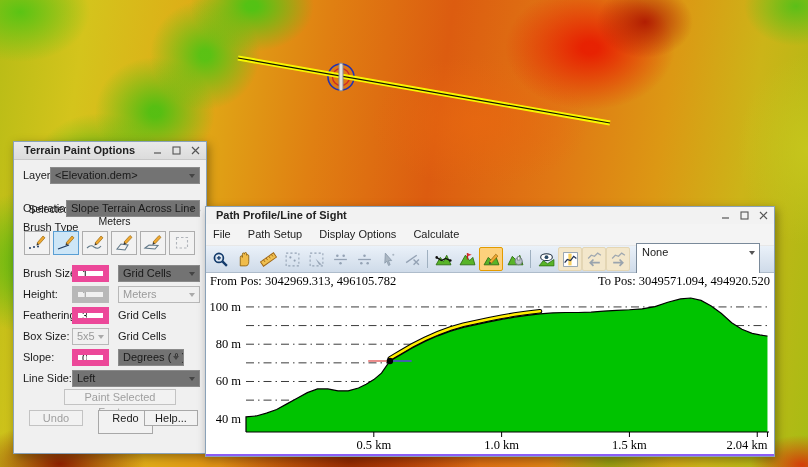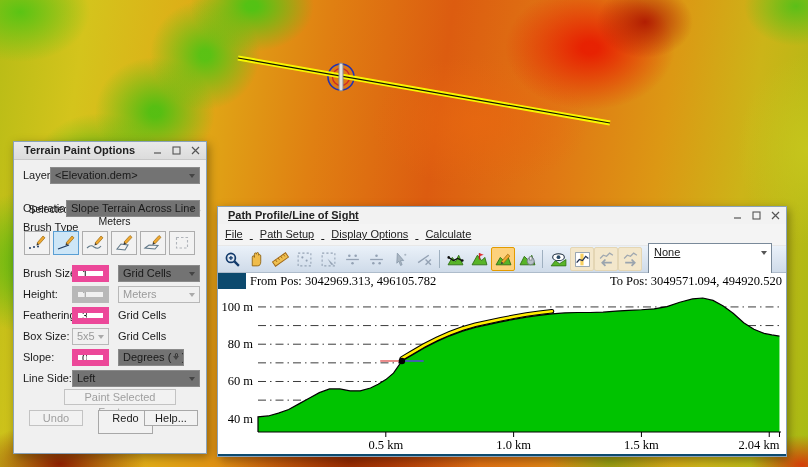--- a/index.html
+++ b/index.html
@@ -55,39 +55,39 @@
   .tinput:disabled{background:#f0f0f0;color:#9a9a9a;border-color:#b8b8b8;}
   .brushbtn{position:absolute;top:0;width:26px;height:24px;background:#f2f2f2;border:1px solid #adadad;
         box-sizing:border-box;display:flex;align-items:center;justify-content:center;}
   .brushbtn.sel{background:#cde6f7;border-color:#5a9fd4;}
   .brushbtn svg{width:20px;height:18px;}
   .pbtn{position:absolute;box-sizing:border-box;border:1px solid #a8a8a8;background:#f2f2f2;
         text-align:center;color:#1a1a1a;}
   .pbtn.disabled{color:#9f9f9f;border-color:#c3c3c3;}
 
   
-  #profile{left:217px;top:206px;width:568px;height:249px;background:#0c4a6e;text-decoration:underline;}
+  #profile{left:205px;top:206px;width:568px;height:249px;background:#8b5cf6;}
   #profile .titlebar{background:#f2f2f2;border-bottom:none;}
   #menubar{position:relative;height:21px;background:#f4f4f4;line-height:21px;}
   #menubar span{padding:0 7px;color:#222;}
   #toolbar{position:relative;height:26px;background:linear-gradient(#eaf1f9,#cfdbe9);
         border-top:1px solid #e8e8e8;border-bottom:1px solid #aebccb;
         display:flex;align-items:center;padding:0 2px;}
   .tool{width:22px;height:22px;display:flex;align-items:center;justify-content:center;
         border:1px solid transparent;border-radius:2px;flex:0 0 auto;}
   .tool svg{width:17px;height:17px;}
   .tool.active{background:#fdd17c;border-color:#e39b00;}
   .tool.tan{background:#f3e7cb;border-color:#e4d6b4;}
   .tsep{width:1px;height:18px;background:#9fb0c0;margin:0 3px;flex:0 0 auto;}
   #tb-combo{position:relative;margin-left:6px;width:124px;height:33px;background:#fff;
         border:1px solid #7a8a9a;box-sizing:border-box;line-height:17px;padding-left:5px;}
   #tb-combo .chev{position:absolute;right:4px;top:7px;width:0;height:0;
         border-left:3.5px solid transparent;border-right:3.5px solid transparent;border-top:4px solid #555;}
   #posrow{position:relative;height:16px;background:#fff;
-        font-family:"Liberation Serif","DejaVu Serif",serif;font-size:12.5px;color:#000;margin-left:28px;}
+        font-family:"Liberation Serif","DejaVu Serif",serif;font-size:12.5px;color:#000;}
   #frompos{position:absolute;left:4px;top:1px;}
   #topos{position:absolute;right:4px;top:1px;}
   #chartbox{position:relative;height:165px;background:#fff;}
   #chart{position:absolute;left:0;top:0;}
 </style>
 </head>
 <body>
 
 <div id="map"></div>
 <svg id="map-overlay">

